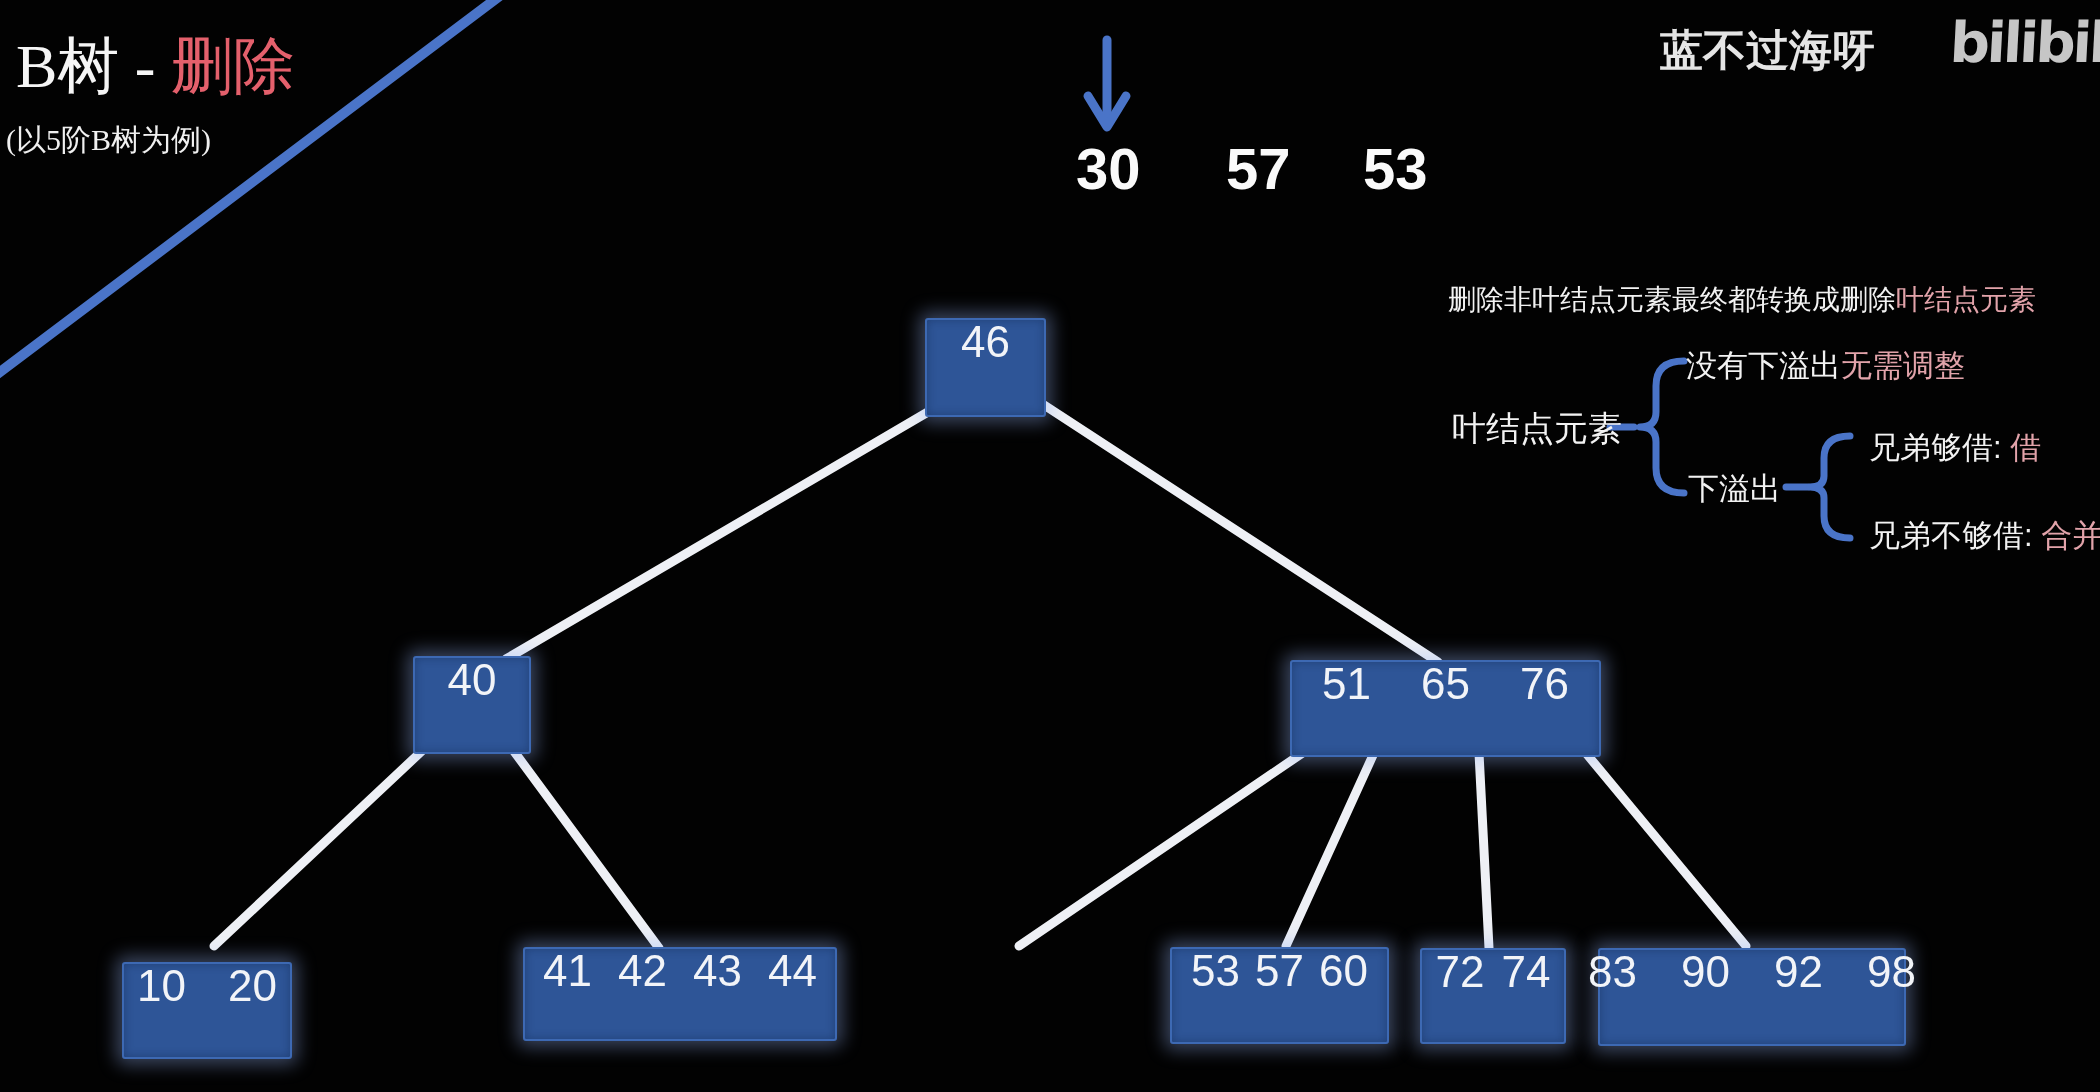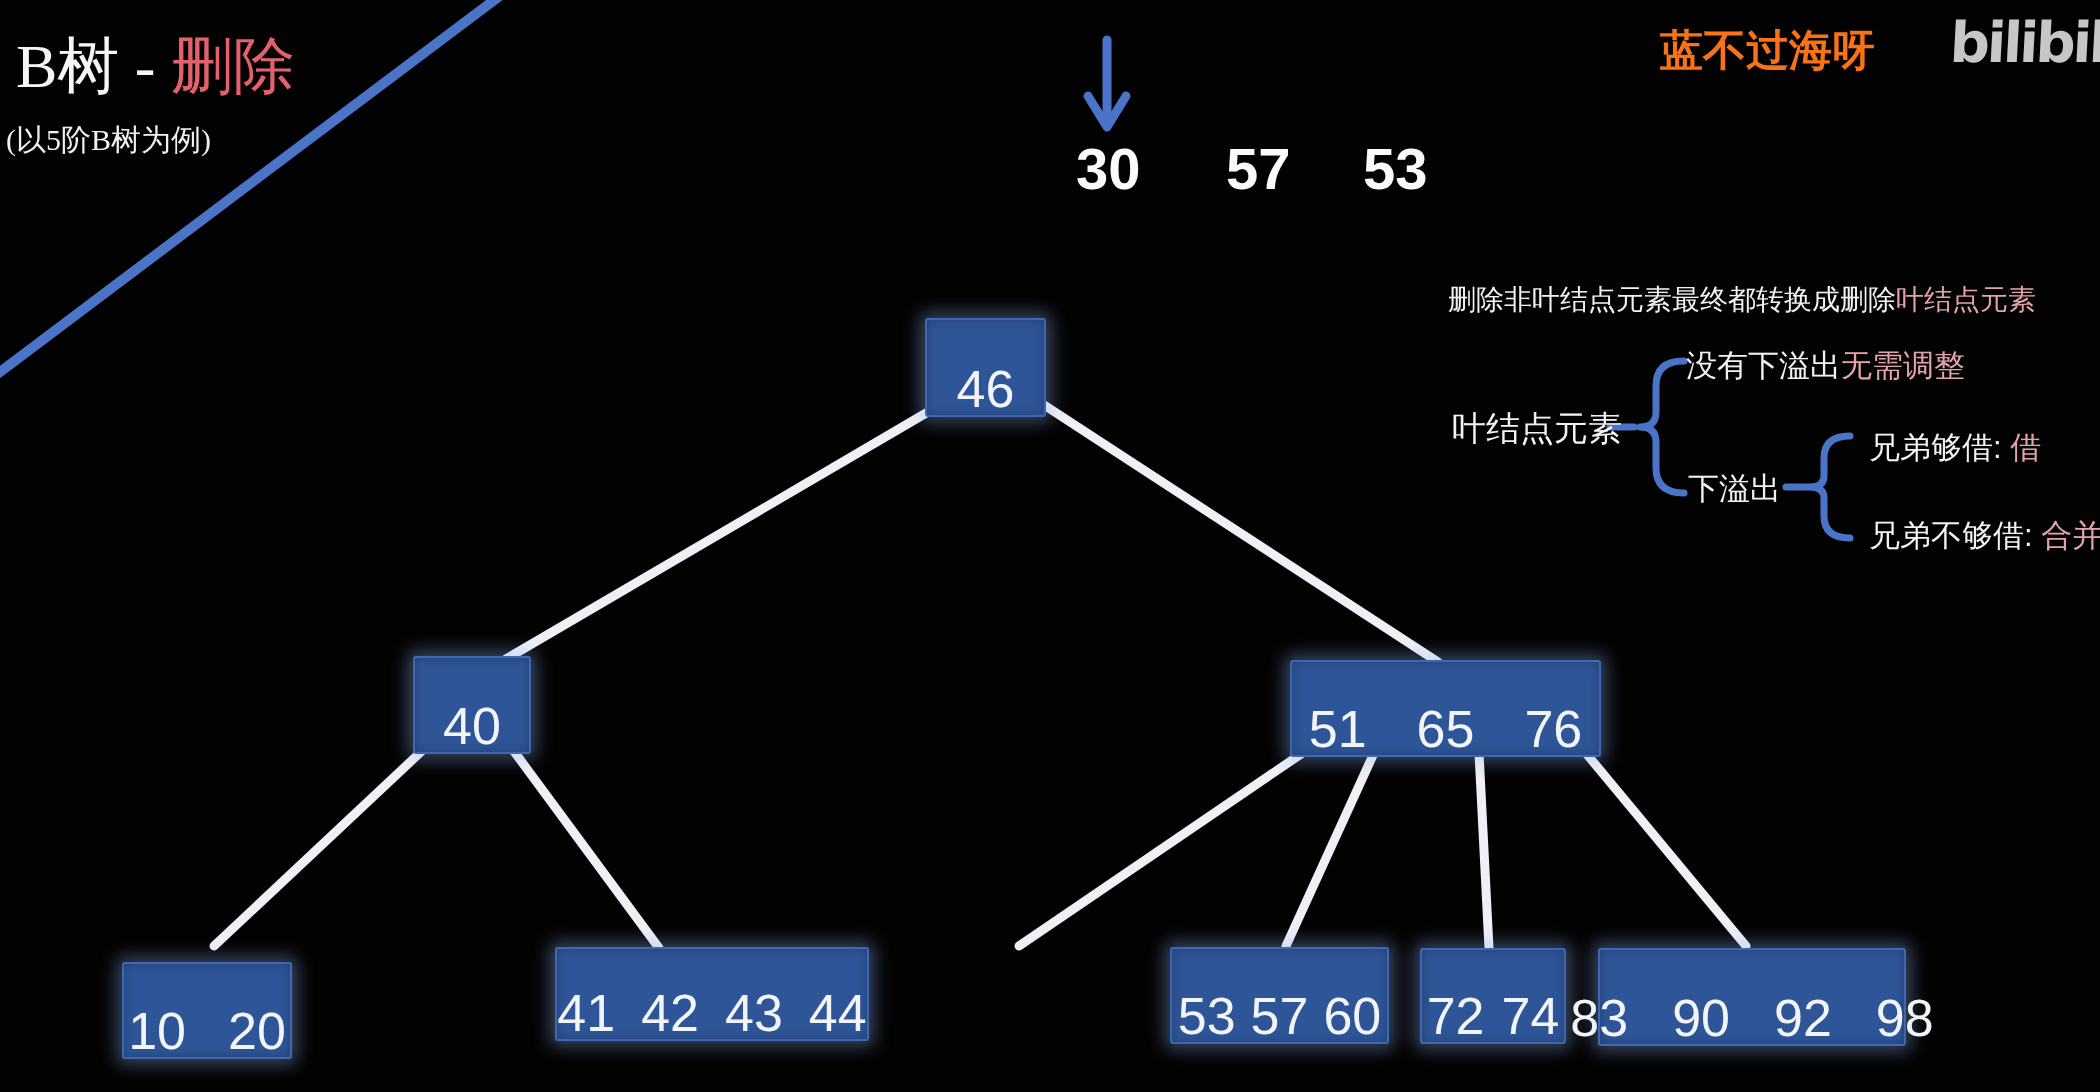--- a/index.html
+++ b/index.html
@@ -25,21 +25,21 @@
   }
   .title .hl{font-weight:normal;}
   .subtitle{
     position:absolute;left:6px;top:120px;z-index:2;
     font-family:"Liberation Serif","DejaVu Serif",serif;
     font-size:30px;color:#f0f0f0;white-space:nowrap;
   }
   
   .wm-user{
     position:absolute;left:1660px;top:22px;z-index:2;
-    font-size:43px;font-weight:600;color:#f97316;white-space:nowrap;
+    font-size:43px;font-weight:600;color:#e5e5e5;white-space:nowrap;
   }
   .wm-logo{
     position:absolute;left:1950px;top:10px;z-index:2;
     font-family:"DejaVu Sans",sans-serif;
     font-size:56px;font-weight:bold;color:#c6c6c6;
     letter-spacing:-3px;white-space:nowrap;transform:skewX(-3deg);
   }
   
   .seq-num{
     position:absolute;top:140px;z-index:2;
@@ -54,28 +54,28 @@
   .underflow{left:1688px;top:470px;font-size:31px;}
   .sib-enough{left:1869px;top:429px;font-size:31px;}
   .sib-not-enough{left:1869px;top:517px;font-size:31px;}
   
   .bnode{
     position:absolute;z-index:2;
     background:#2e5597;
     border:2px solid #3d69b3;
     border-radius:3px;
     box-shadow:0 0 18px 6px rgba(150,180,245,0.38), inset 0 0 10px rgba(10,25,60,0.35);
-    display:flex;align-items:flex-end;justify-content:center;
-    color:#f2f4f8;font-size:52px;line-height:1;
+    display:flex;align-items:flex-start;justify-content:center;
+    color:#f2f4f8;font-size:44px;line-height:1;
   }
   .n-root{left:925px;top:318px;width:117px;height:95px;}
   .n-40{left:413px;top:656px;width:114px;height:94px;}
   .n-51{left:1290px;top:660px;width:307px;height:93px;gap:50px;}
   .n-l1{left:122px;top:945px;width:166px;height:93px;gap:42px;margin-top:17px;}
-  .n-l2{left:523px;top:947px;width:310px;height:90px;gap:26px;margin-left:32px;}
+  .n-l2{left:523px;top:947px;width:310px;height:90px;gap:26px;}
   .n-l3{left:940px;top:947px;width:157px;height:91px;gap:30px;}
   .n-l4{left:1170px;top:947px;width:215px;height:93px;gap:15px;}
   .n-l5{left:1420px;top:948px;width:142px;height:92px;gap:17px;}
   .n-l6{left:1598px;top:948px;width:304px;height:94px;gap:44px;}
 </style>
 </head>
 <body>
 
 <div id="stage">
 

